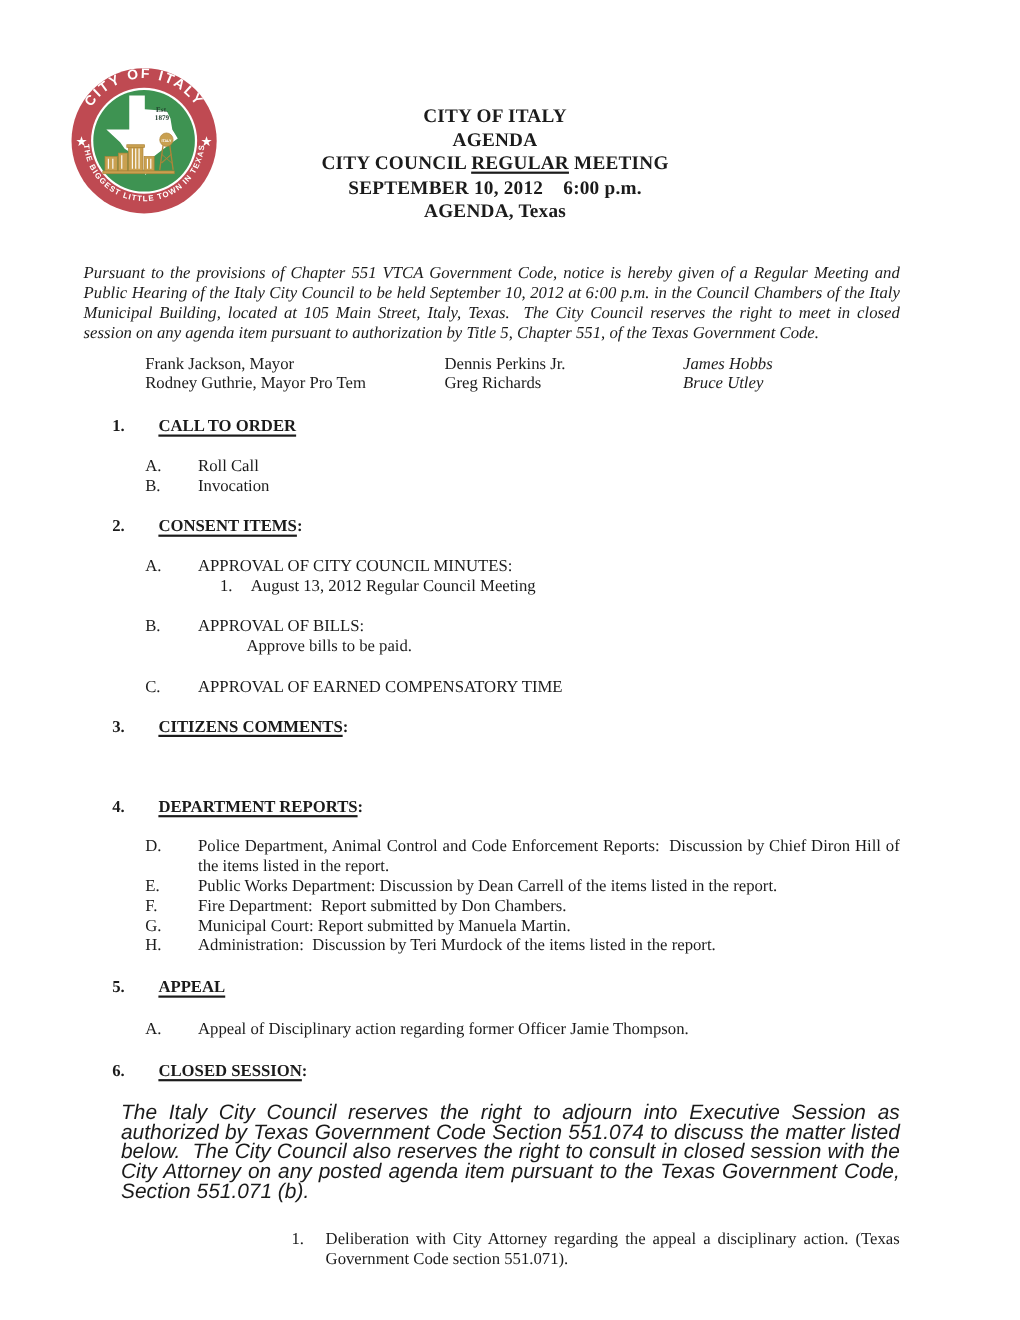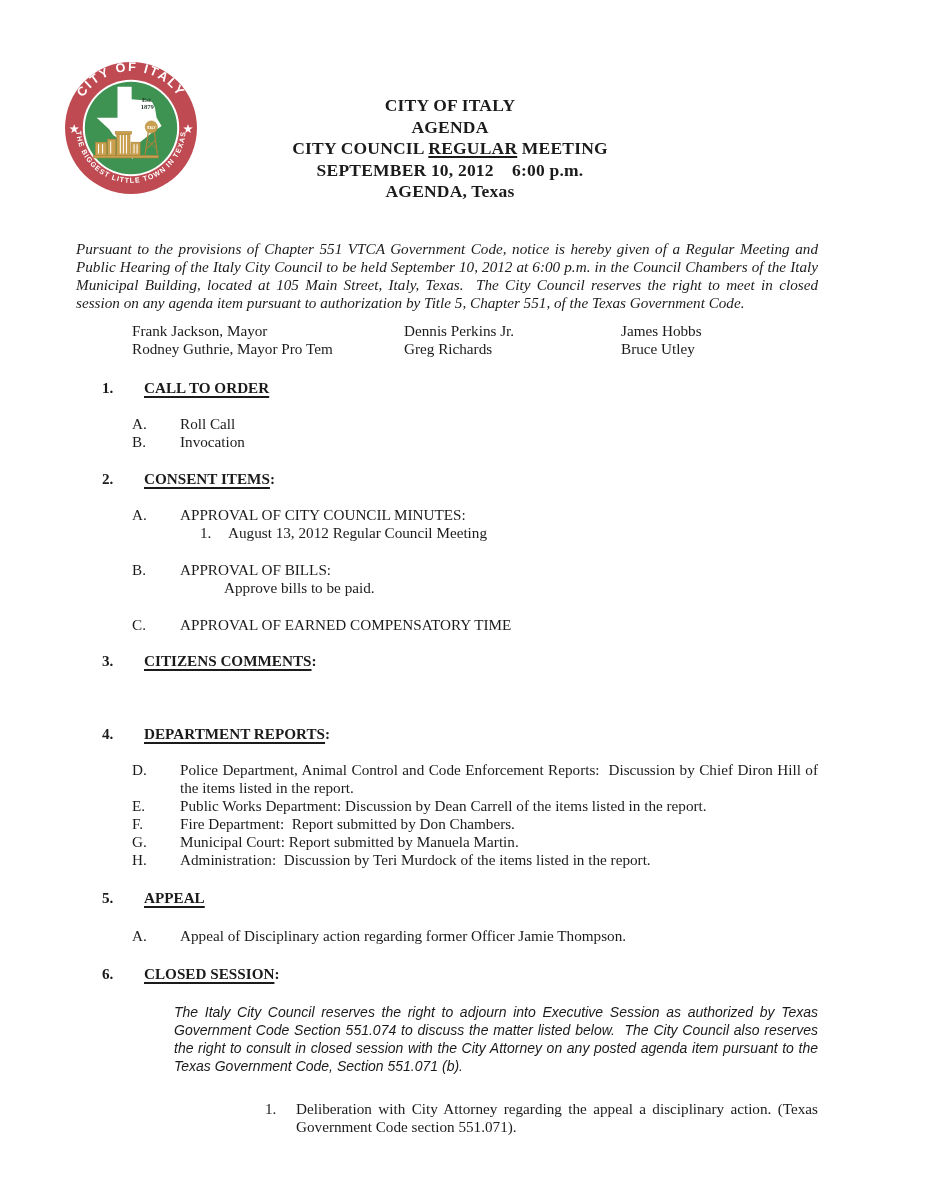--- a/index.html
+++ b/index.html
@@ -15,40 +15,40 @@
     letter-spacing:.2px;
   }
   .title-block .u { text-decoration:underline; text-decoration-thickness:1.8px; text-underline-offset:2px;text-align:center; }
   
   .content { position:absolute; left:76px; top:240px; width:742px; font-size:15.2px; line-height:18px; }
   .intro { margin:0; text-align:justify;font-style:italic; }
   .council { display:flex; margin-top:10px; }
   .ccol { white-space:nowrap; }
   .c1 { margin-left:56px; width:272px; }
   .c2 { width:217px; }
-  .c3 { flex:1; }
+  .c3 { flex:1;font-style:italic; }
   .section { margin-top:19px; }
   .mt18 { margin-top:18px; }
   .mt20 { margin-top:20px; }
   .mt21 { margin-top:21px; }
   .mt55 { margin-top:55px; }
   .sec-head { display:flex; font-weight:bold; }
   .sec-head .num { flex:none; width:18px; margin-left:26px; }
   .sec-head .h { text-decoration:underline; text-decoration-thickness:1.8px; text-underline-offset:2.5px;margin-left:24px; }
   .row { display:flex; }
   .row .lbl { flex:none; width:17px; margin-left:56px; }
   .row .txt { flex:1;margin-left:31px; }
   .row .txt.just { text-align:justify; }
   .nrow { display:flex; }
   .nrow .nlbl { flex:none; width:28px; margin-left:124px; }
   .note { margin-left:148px; }
   .closed-note {
-    margin-left:98px; margin-top:20px; text-align:justify;
+    margin-left:34px; margin-top:20px; text-align:justify;
     font-family:"Liberation Sans", sans-serif; font-style:italic;
-    font-size:14px; line-height:18px;
+    font-size:19px; line-height:18px;
   }
   .final-row { display:flex; margin-top:25px; }
   .final-row .flbl { flex:none; width:31px; margin-left:189px; }
   .final-row .ftxt { flex:1; text-align:justify; }
 </style>
 </head>
 <body>
 
 <div class="page">
 

